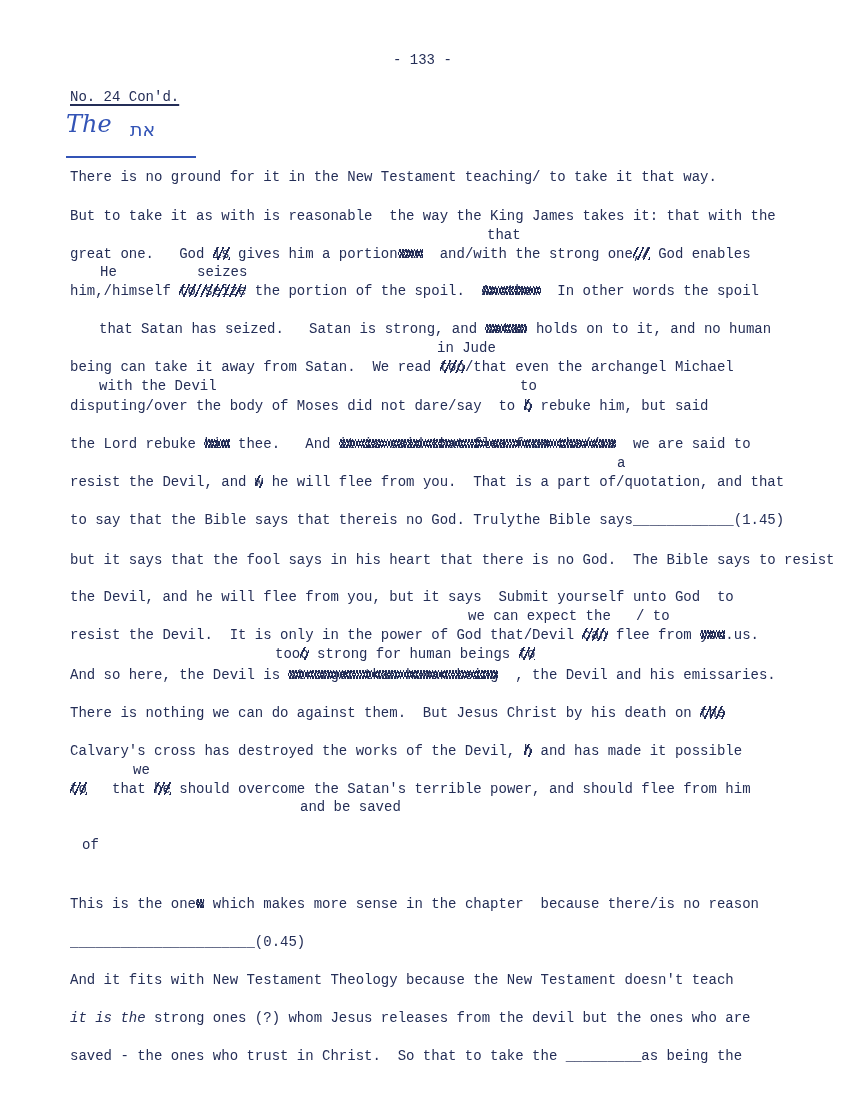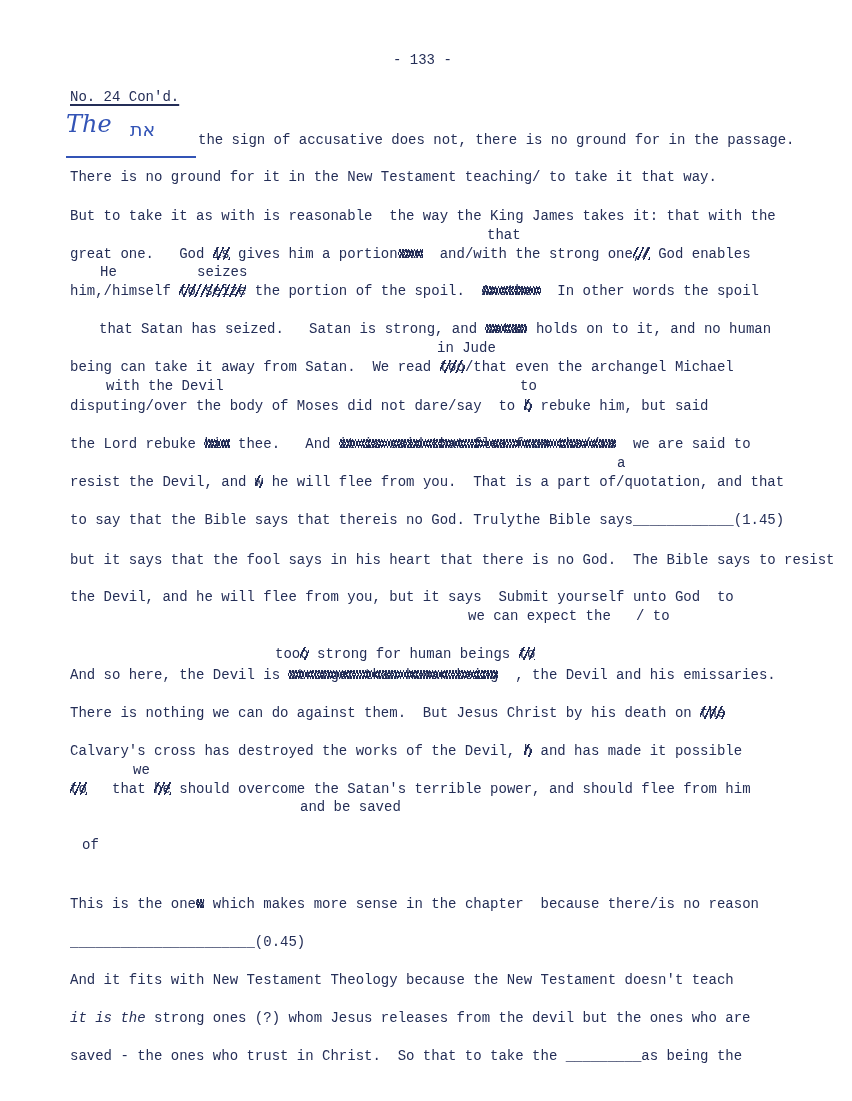--- a/index.html
+++ b/index.html
@@ -60,41 +60,41 @@
 </style>
 </head>
 <body>
 
 <div id="page" style="--paper: #ffffff; --ink: #242e57; --hand: #3354b6;">
     <div class="ln" style="left: 393px; top: 53px;"><span>- 133 -</span></div>
     <div class="ln" style="left: 70px; top: 90px;"><span class="u">No. 24 Con'd.</span></div>
     <div class="ln" style="left: 66px; top: 112px;"><span class="hw">The</span></div>
     <div class="ln" style="left: 130px; top: 118px;"><span class="hw heb">את</span></div>
     <div class="ln" style="left: 66px; top: 147px;"><span class="rule" style="width: 130px;"></span></div>
-    <div class="ln" style="left: 198px; top: 133px;"><span>the sign of accusative does not, there is no ground for in the passage.</span></div>
     <div class="ln" style="left: 70px; top: 170px;"><span>There is no ground for it in the New Testament teaching/ to take it that way.</span></div>
     <div class="ln" style="left: 70px; top: 209px;"><span>But to take it as with is reasonable  the way the King James takes it: that with the</span></div>
     <div class="ln" style="left: 487px; top: 228px;"><span>that</span></div>
     <div class="ln" style="left: 70px; top: 247px;"><span>great one.   God </span><span class="sl">is</span><span> gives him a portion</span><span class="x">xxx</span><span>  and/with the strong one</span><span class="sl">,/</span><span> God enables</span></div>
     <div class="ln" style="left: 100px; top: 265px;"><span>He</span></div>
     <div class="ln" style="left: 197px; top: 265px;"><span>seizes</span></div>
     <div class="ln" style="left: 70px; top: 284px;"><span>him,/himself </span><span class="sl">to seize</span><span> the portion of the spoil.  </span><span class="x">Another</span><span>  In other words the spoil</span></div>
     <div class="ln" style="left: 70px; top: 322px; margin-left: 29px;"><span>that Satan has seized.   Satan is strong, and </span><span class="x">satan</span><span> holds on to it, and no human</span></div>
     <div class="ln" style="left: 437px; top: 341px;"><span>in Jude</span></div>
     <div class="ln" style="left: 70px; top: 360px;"><span>being can take it away from Satan.  We read </span><span class="sl">too</span><span>/that even the archangel Michael</span></div>
-    <div class="ln" style="left: 106px; top: 379px;"><span>with the Devil</span></div>
+    <div class="ln" style="left: 99px; top: 379px;"><span>with the Devil</span></div>
     <div class="ln" style="left: 520px; top: 379px;"><span>to</span></div>
     <div class="ln" style="left: 70px; top: 399px;"><span>disputing/over the body of Moses did not dare/say  to </span><span class="sl">b</span><span> rebuke him, but said</span></div>
     <div class="ln" style="left: 70px; top: 437px;"><span>the Lord rebuke </span><span class="x">him</span><span> thee.   And </span><span class="x">it is said that flee from the//xe</span><span>  we are said to</span></div>
     <div class="ln" style="left: 617px; top: 456px;"><span>a</span></div>
     <div class="ln" style="left: 70px; top: 475px;"><span>resist the Devil, and </span><span class="sl">w</span><span> he will flee from you.  That is a part of/quotation, and that</span></div>
     <div class="ln" style="left: 70px; top: 513px;"><span>to say that the Bible says that thereis no God. Trulythe Bible says</span><span>____________</span><span>(1.45)</span></div>
     <div class="ln" style="left: 70px; top: 553px;"><span>but it says that the fool says in his heart that there is no God.  The Bible says to resist</span></div>
     <div class="ln" style="left: 70px; top: 590px;"><span>the Devil, and he will flee from you, but it says  Submit yourself unto God  to</span></div>
     <div class="ln" style="left: 468px; top: 609px;"><span>we can expect the   / to</span></div>
+    <div class="ln" style="left: 70px; top: 628px;"><span>resist the Devil.  It is only in the power of God that/Devil </span><span class="sl">can</span><span> flee from </span><span class="x">you</span><span>.us.</span></div>
     <div class="ln" style="left: 275px; top: 647px;"><span>too</span><span class="sl">o</span><span> strong for human beings </span><span class="sl">to</span></div>
     <div class="ln" style="left: 70px; top: 668px;"><span>And so here, the Devil is </span><span class="x">stronger than human being</span><span>  , the Devil and his emissaries.</span></div>
     <div class="ln" style="left: 70px; top: 706px;"><span>There is nothing we can do against them.  But Jesus Christ by his death on </span><span class="sl">the</span></div>
     <div class="ln" style="left: 70px; top: 744px;"><span>Calvary's cross has destroyed the works of the Devil, </span><span class="sl">h</span><span> and has made it possible</span></div>
     <div class="ln" style="left: 133px; top: 763px;"><span>we</span></div>
     <div class="ln" style="left: 70px; top: 782px;"><span class="sl">to</span><span>   that </span><span class="sl">he</span><span> should overcome the Satan's terrible power, and should flee from him</span></div>
     <div class="ln" style="left: 300px; top: 800px;"><span>and be saved</span></div>
     <div class="ln" style="left: 82px; top: 838px;"><span>of</span></div>
     <div class="ln" style="left: 70px; top: 897px;"><span>This is the one</span><span class="x">w</span><span> which makes more sense in the chapter  because there/is no reason</span></div>
     <div class="ln" style="left: 70px; top: 935px;"><span>______________________</span><span>(0.45)</span></div>

